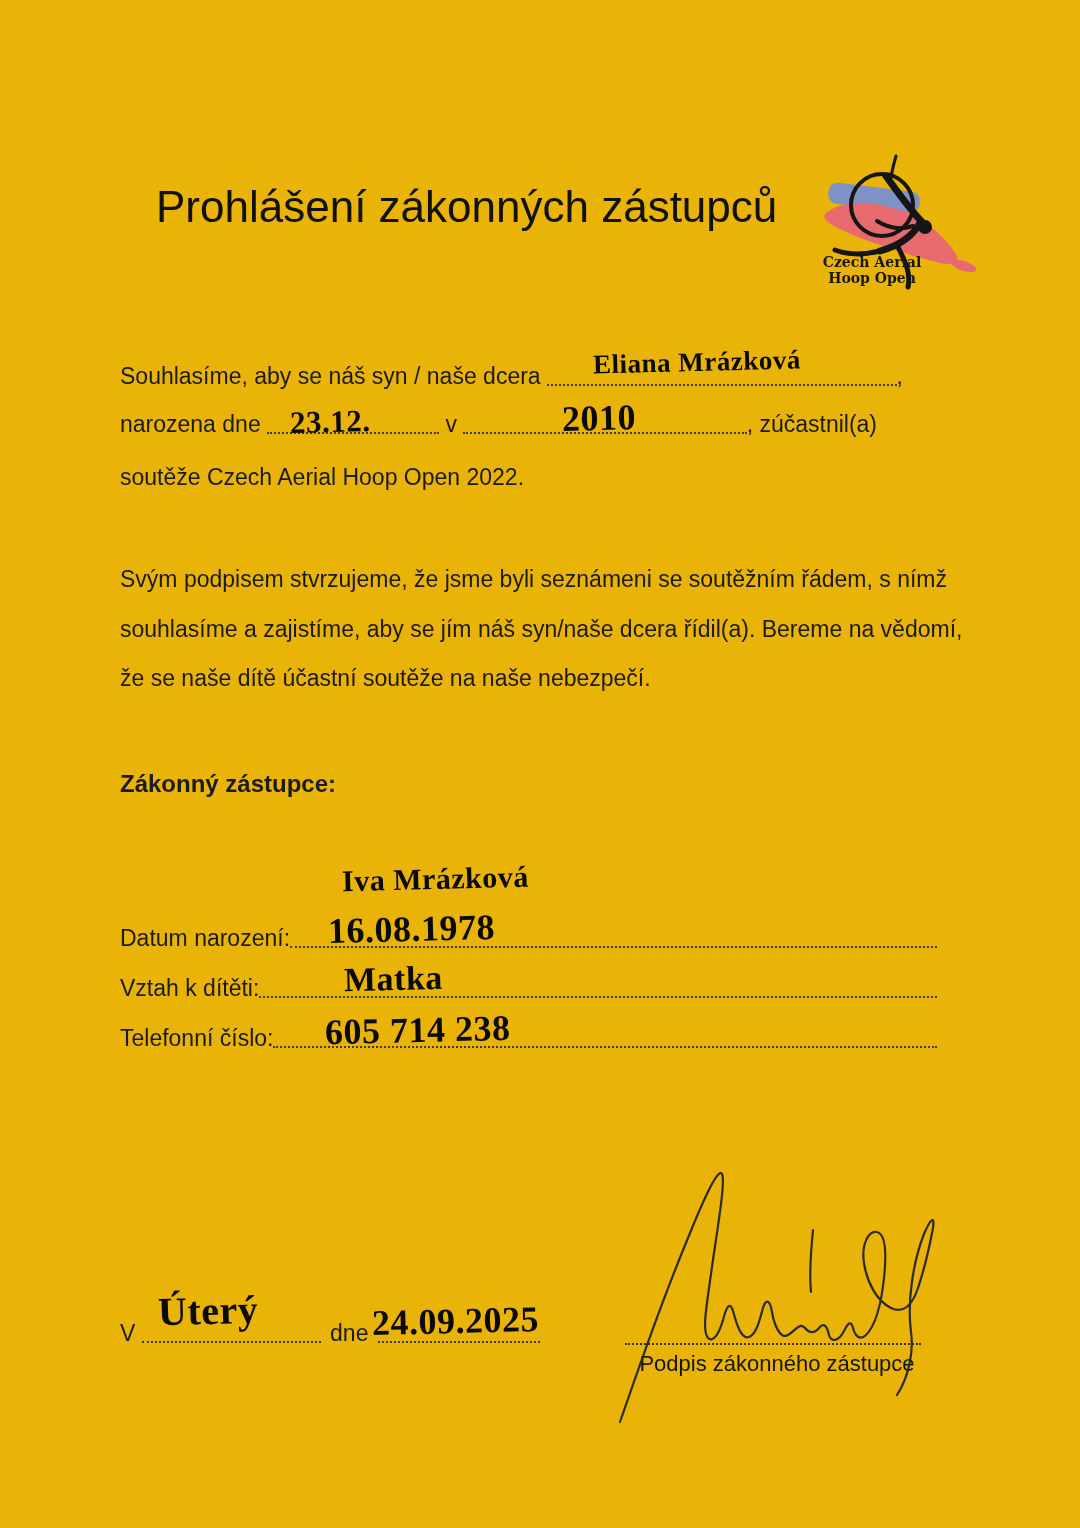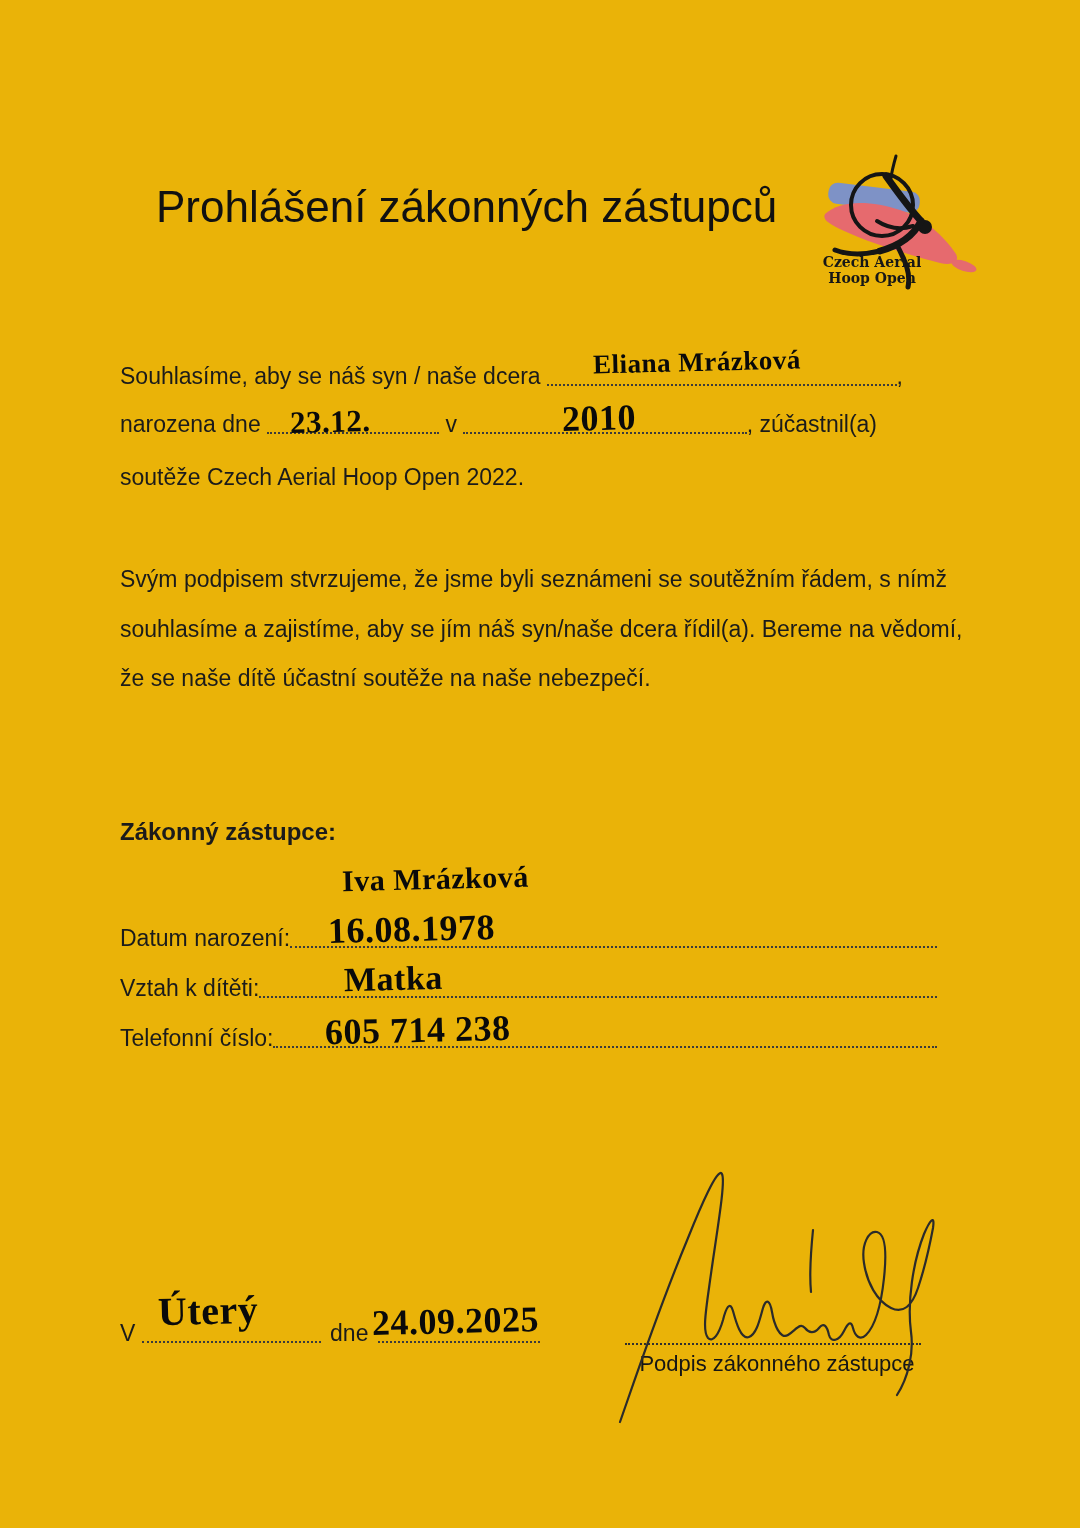--- a/index.html
+++ b/index.html
@@ -97,21 +97,21 @@
   <div class="abs plainline" style="left:120px;top:462px;">soutěže Czech Aerial Hoop Open 2022.</div>
 
   <div class="abs hand" style="left:593px;top:349px;font-size:27px;">Eliana Mrázková</div>
   <div class="abs hand" style="left:290px;top:406px;font-size:31px;">23.12.</div>
   <div class="abs hand" style="left:562px;top:400px;font-size:36px;">2010</div>
 
   <div class="abs plainline" style="left:120px;top:564px;">Svým podpisem stvrzujeme, že jsme byli seznámeni se soutěžním řádem, s nímž</div>
   <div class="abs plainline" style="left:120px;top:614px;">souhlasíme a zajistíme, aby se jím náš syn/naše dcera řídil(a). Bereme na vědomí,</div>
   <div class="abs plainline" style="left:120px;top:663px;">že se naše dítě účastní soutěže na naše nebezpečí.</div>
 
-  <div class="abs heading" style="left:120px;top:769px;margin-top:48px;">Zákonný zástupce:</div>
+  <div class="abs heading" style="left:120px;top:769px;">Zákonný zástupce:</div>
 
   <div class="abs row" style="left:120px;top:923px;width:817px;">
     <span>Datum narození:</span>
     <span class="leader grow"></span>
   </div>
   <div class="abs row" style="left:120px;top:973px;width:817px;">
     <span>Vztah k dítěti:</span>
     <span class="leader grow"></span>
   </div>
   <div class="abs row" style="left:120px;top:1023px;width:817px;">

